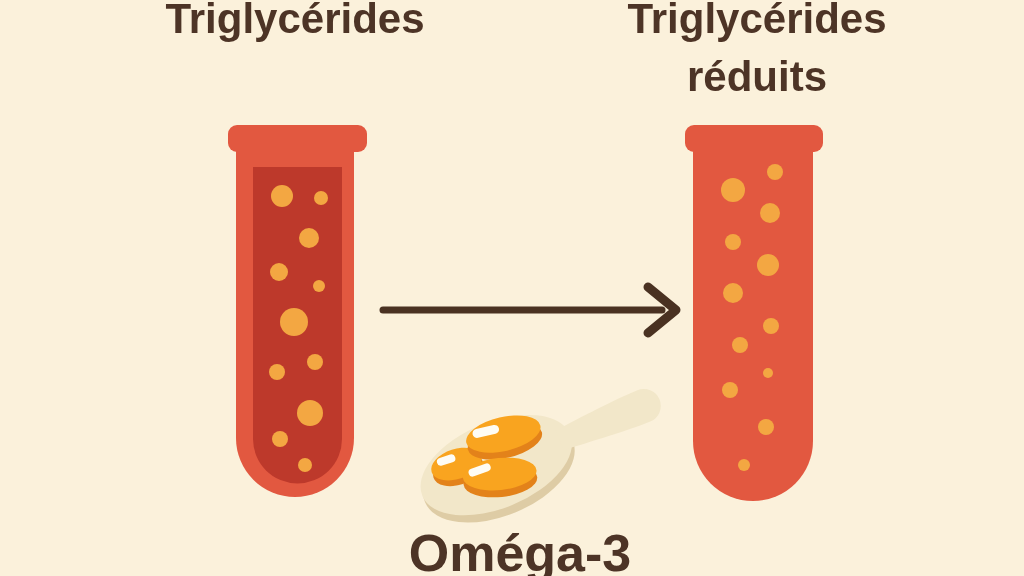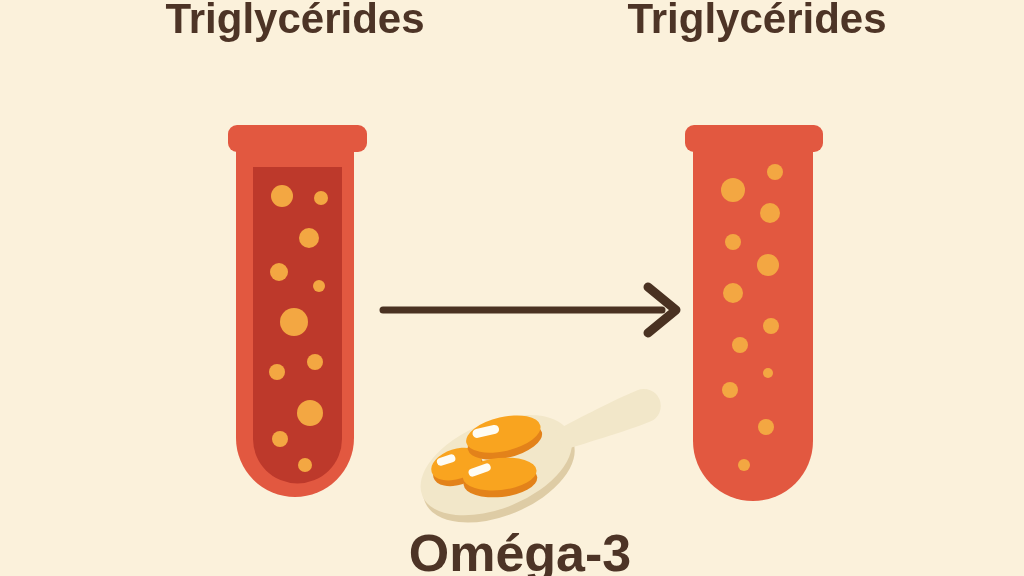--- a/index.html
+++ b/index.html
@@ -109,16 +109,17 @@
       </g>
     </g>
   </svg>
 
   <div class="title title-left">
     <div>Triglycérides</div>
   </div>
 
   <div class="title title-right">
     <div>Triglycérides</div>
+    <div>réduits</div>
   </div>
 
   <div class="caption">Oméga-3</div>
 </div>
 
 </body></html>

